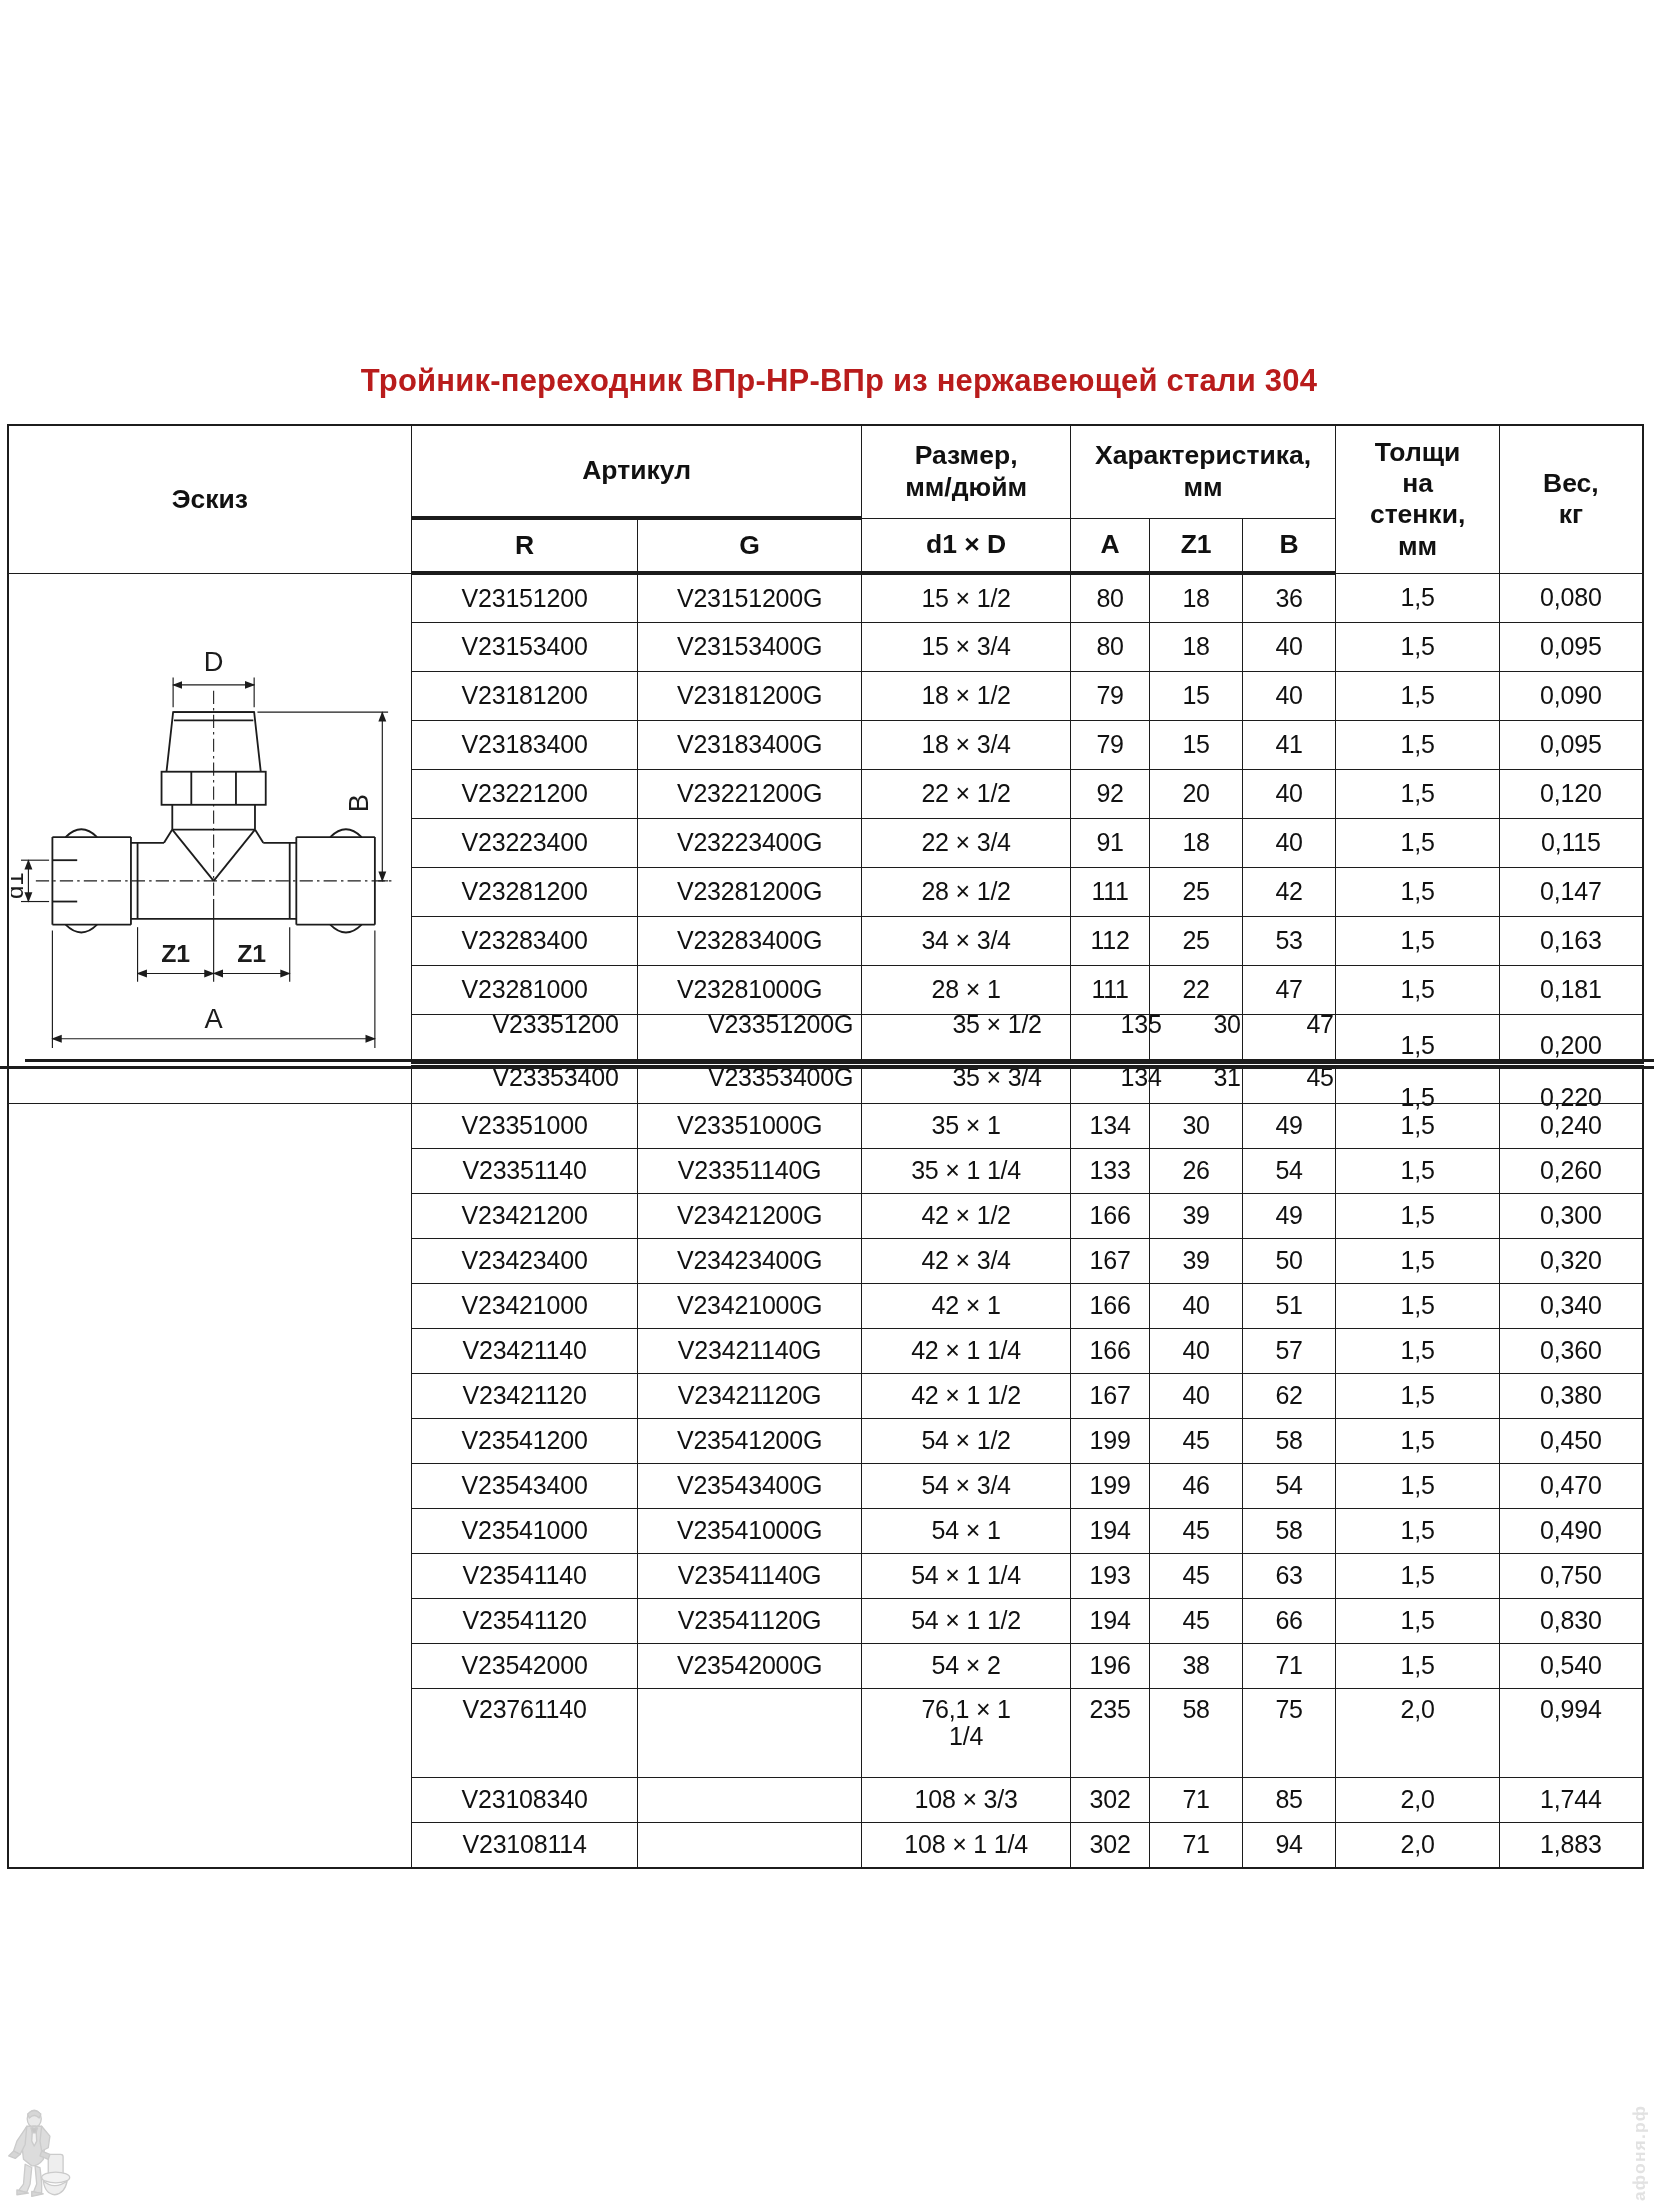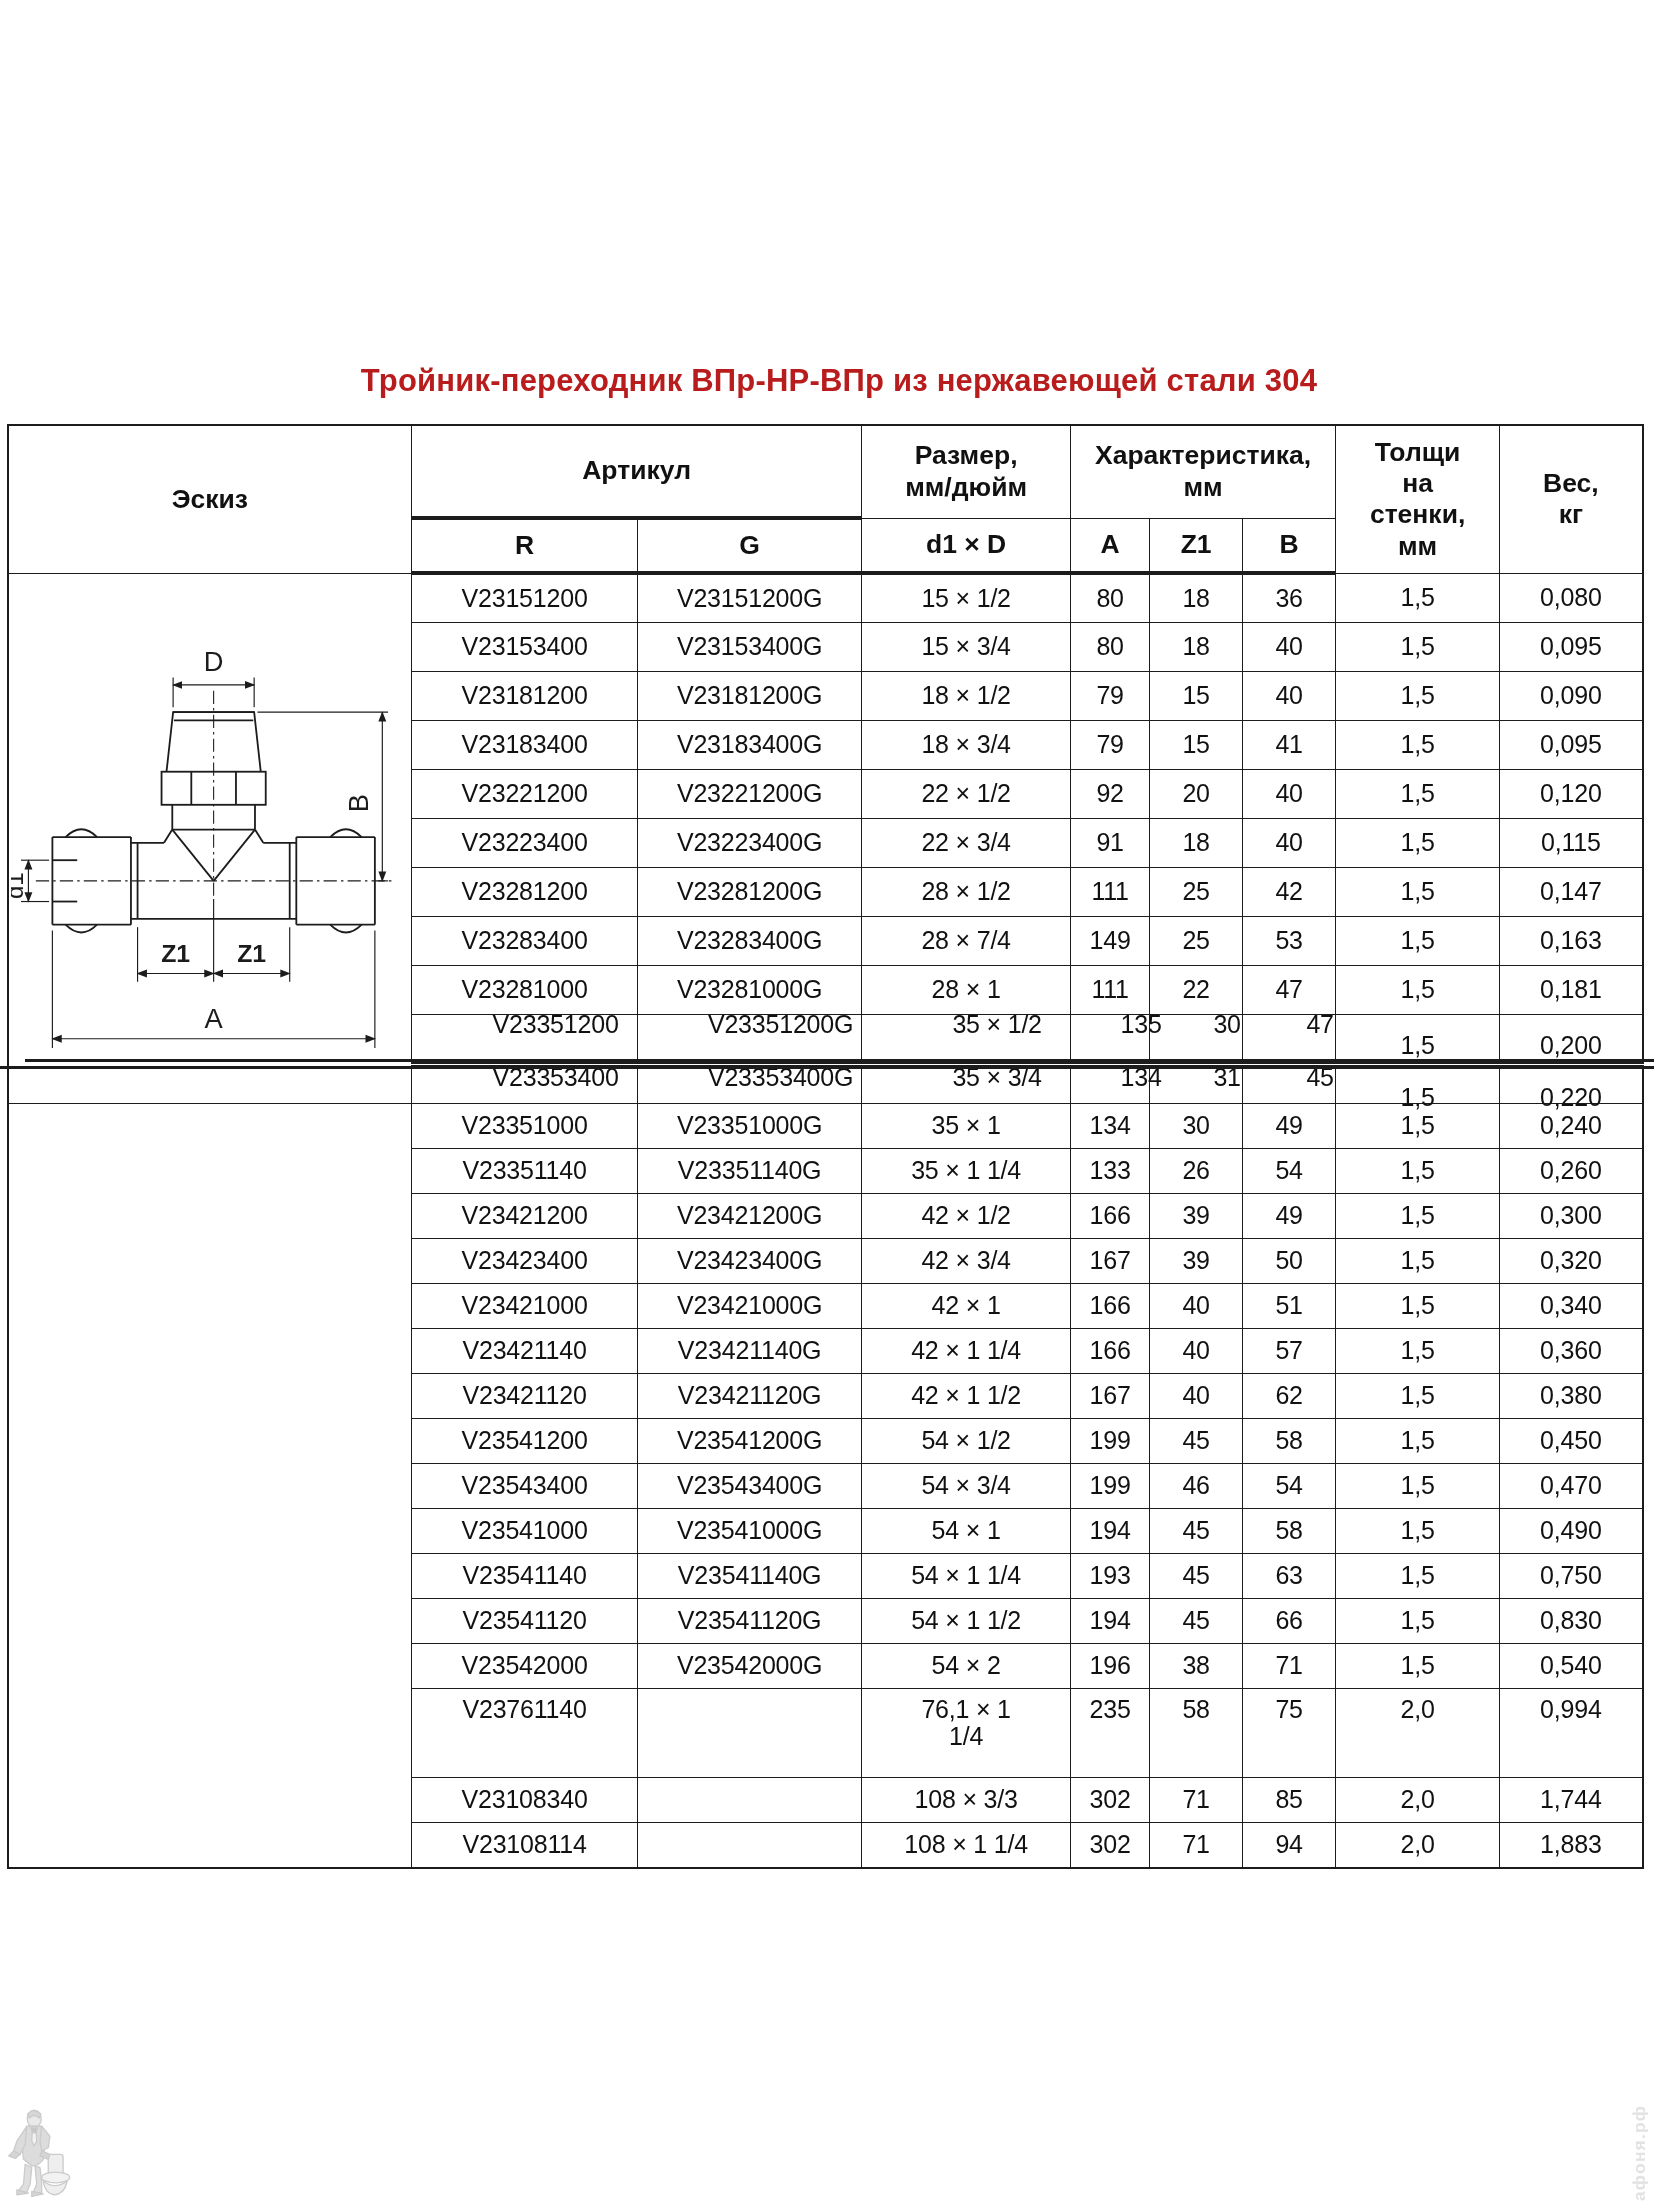--- a/index.html
+++ b/index.html
@@ -244,22 +244,22 @@
           <td class="col-size"><span class="cellv mov">28 × 1/2</span></td>
           <td class="col-a"><span class="cellv mov">111</span></td>
           <td class="col-z1"><span class="cellv mov">25</span></td>
           <td class="col-b"><span class="cellv mov">42</span></td>
           <td class="col-wall"><span class="cellv stat">1,5</span></td>
           <td class="col-weight"><span class="cellv stat">0,147</span></td>
         </tr>
         <tr>
           <td class="col-r"><span class="cellv mov">V23283400</span></td>
           <td class="col-g"><span class="cellv mov">V23283400G</span></td>
-          <td class="col-size"><span class="cellv mov">28 × 7/4</span></td>
-          <td class="col-a"><span class="cellv mov">149</span></td>
+          <td class="col-size"><span class="cellv mov">34 × 3/4</span></td>
+          <td class="col-a"><span class="cellv mov">112</span></td>
           <td class="col-z1"><span class="cellv mov">25</span></td>
           <td class="col-b"><span class="cellv mov">53</span></td>
           <td class="col-wall"><span class="cellv stat">1,5</span></td>
           <td class="col-weight"><span class="cellv stat">0,163</span></td>
         </tr>
         <tr>
           <td class="col-r"><span class="cellv mov">V23281000</span></td>
           <td class="col-g"><span class="cellv mov">V23281000G</span></td>
           <td class="col-size"><span class="cellv mov">28 × 1</span></td>
           <td class="col-a"><span class="cellv mov">111</span></td>

